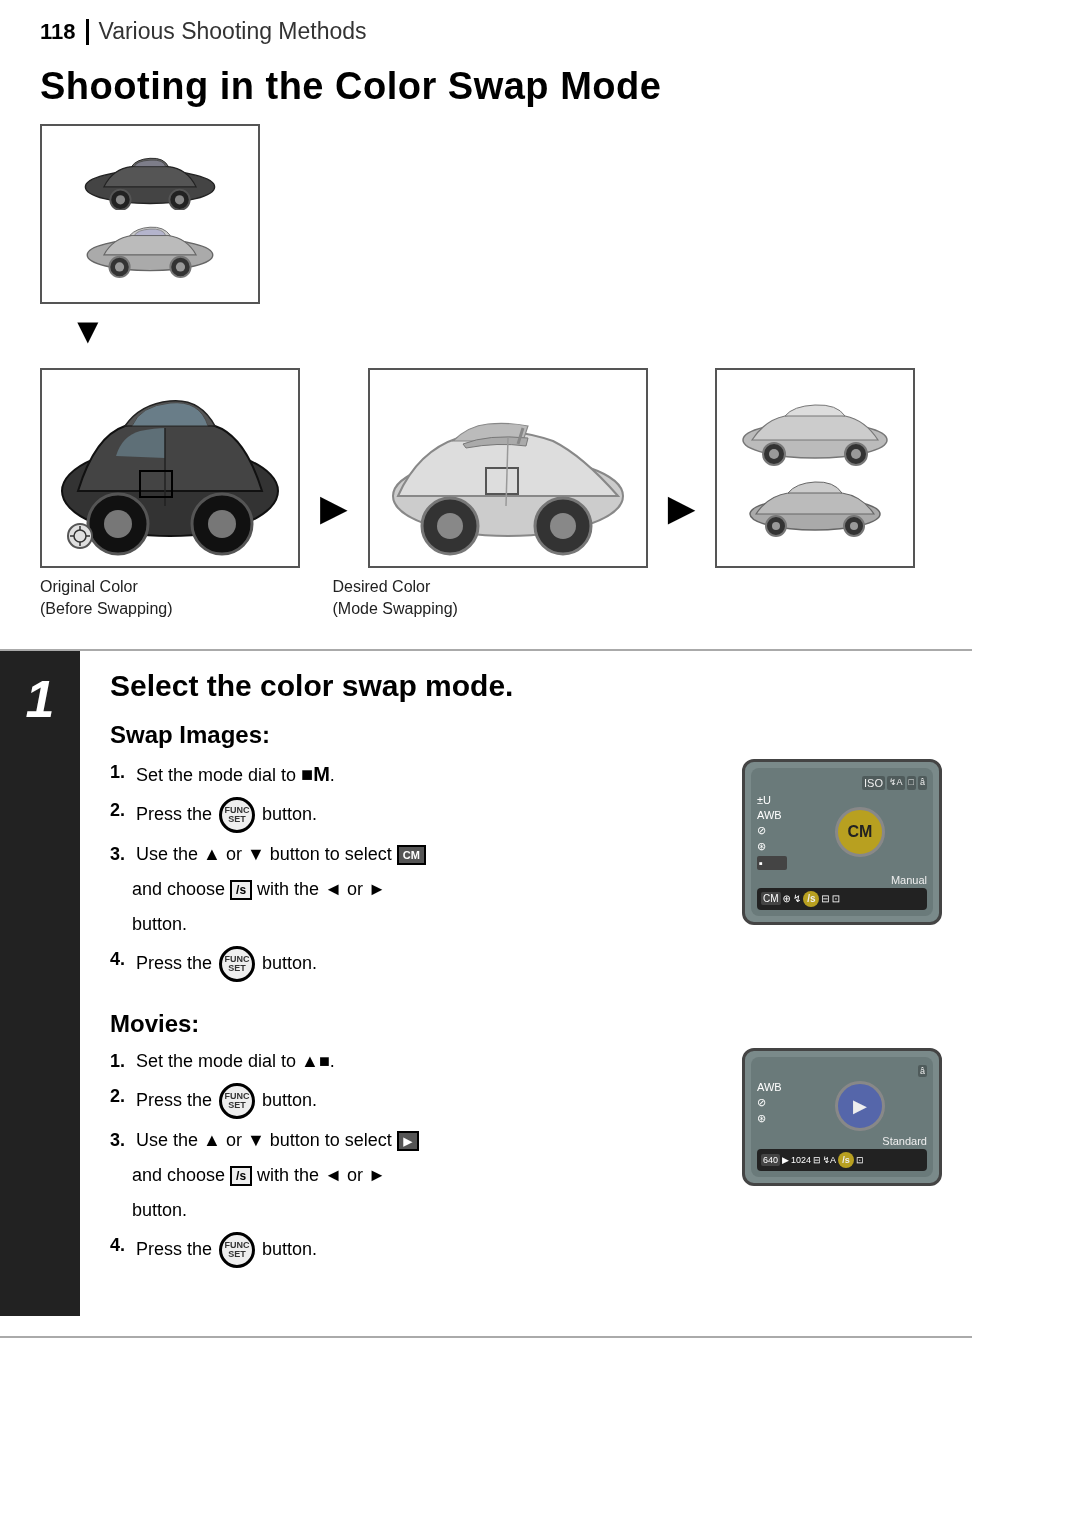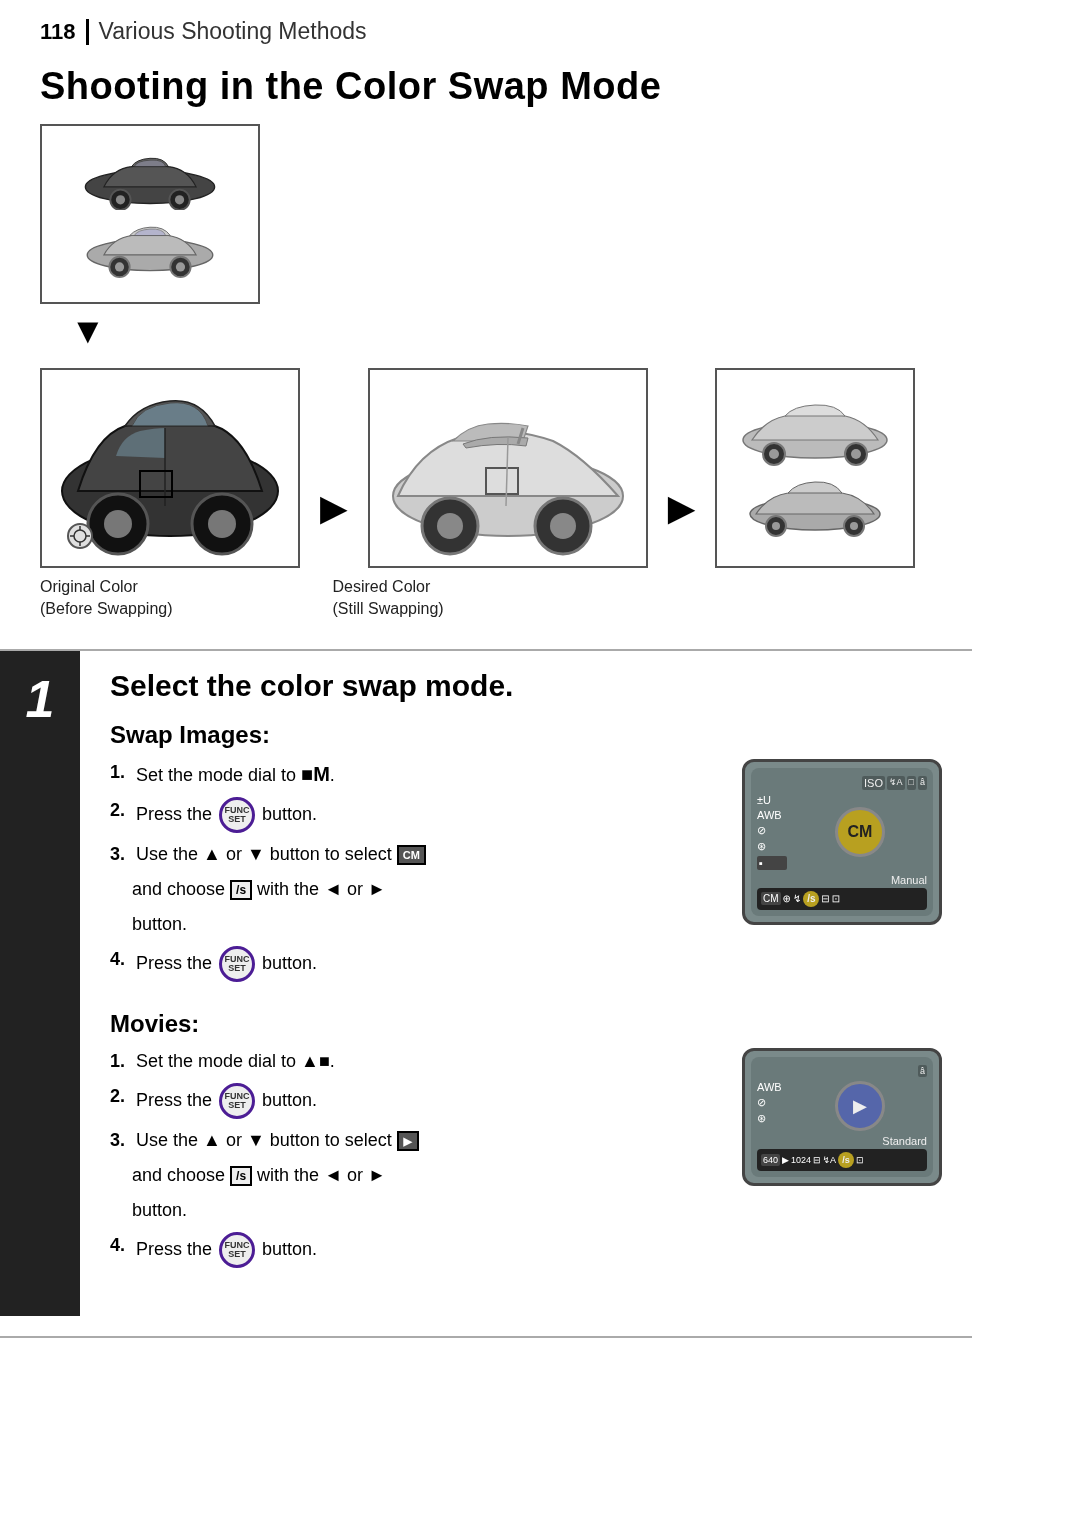--- a/index.html
+++ b/index.html
@@ -232,21 +232,21 @@
     }
 
     
     .func-btn {
       display: inline-flex;
       align-items: center;
       justify-content: center;
       width: 36px;
       height: 36px;
       border-radius: 50%;
-      border: 3px solid #4c1d95;
+      border: 3px solid #000000;
       background: #eee;
       font-size: 11px;
       font-weight: bold;
       color: #333;
       vertical-align: middle;
       margin: 0 2px;
       line-height: 1;
       text-align: center;
     }
 
@@ -432,21 +432,21 @@
       </div>
     </div>
 
     <div class="caption-area">
       <div class="caption-text">
         <span>Original Color</span><br>
         <span>(Before Swapping)</span>
       </div>
       <div class="caption-text" style="margin-left: 80px;">
         <span>Desired Color</span><br>
-        <span>(Still Swapping)</span>
+        <span>(Mode Swapping)</span>
       </div>
     </div>
   </div>
 
   <hr class="section-divider">
 
   <div class="step-section">
 
     <div class="step-number-block">
       <span>1</span>

